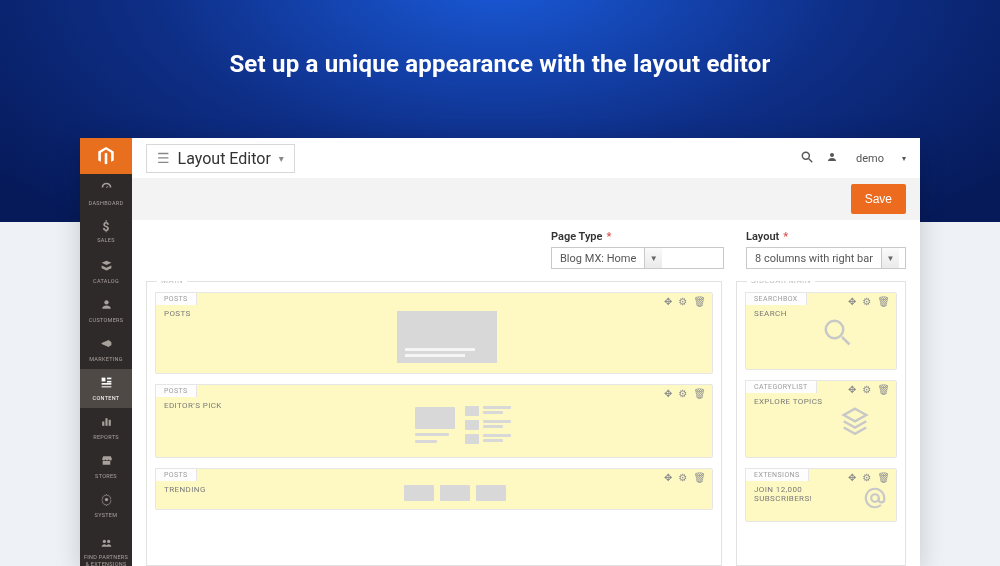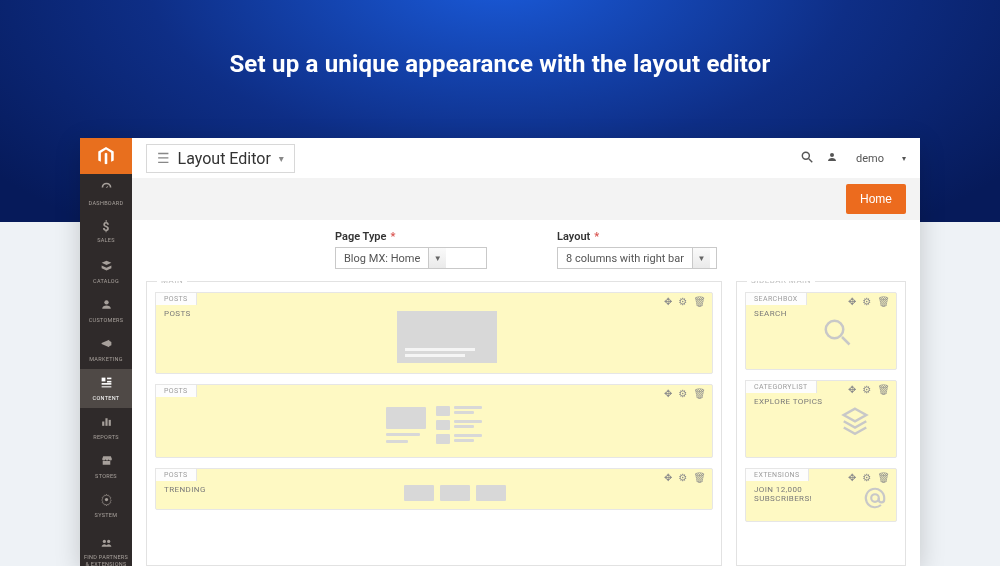--- a/index.html
+++ b/index.html
@@ -111,43 +111,43 @@
     background: #ec6b1e;
     color: #fff;
     border: none;
     font-size: 12px;
     padding: 8px 14px;
     cursor: pointer;
     border-radius: 2px;
   }
   .controls {
     display: flex;
-    gap: 70px;
-    justify-content: center;
+    gap: 22px;
+    justify-content: flex-end;
     padding: 10px 14px 12px 14px;
     font-size: 11px;
   }
   .ctrl { display: flex; flex-direction: column; gap: 4px; }
   .ctrl-label { font-weight: 600; color: #333; }
   .ctrl-label .req { color: #d9534f; margin-left: 4px; }
   .ctrl-select {
     display: flex;
     border: 1px solid #c9c9c9;
     background: #fff;
     height: 22px;
   }
   .ctrl-select .val { padding: 0 8px; display: flex; align-items: center; color: #555; font-size: 11px; }
   .ctrl-select .ddbtn {
     width: 18px;
     border-left: 1px solid #c9c9c9;
     background: linear-gradient(#fafafa,#eaeaea);
     display: flex; align-items: center; justify-content: center;
     font-size: 8px; color: #666; cursor: pointer;
   }
-  .sel-pagetype { width: 152px; }
+  .sel-pagetype { width: 173px; }
   .sel-layout { width: 160px; }
   .builder {
     flex: 1;
     display: flex;
     gap: 14px;
     padding: 0 14px 0 14px;
     overflow: hidden;
   }
   .zone {
     position: relative;
@@ -348,21 +348,21 @@
               <circle cx="12" cy="8" r="4"></circle>
               <path d="M4 20c0-4 4-6 8-6s8 2 8 6z"></path>
             </svg>
         </span>
         <span>demo</span>
         <span class="caret">▾</span>
       </div>
     </div>
 
     <div class="actionbar">
-      <button class="btn-save">Home</button>
+      <button class="btn-save">Save</button>
     </div>
 
     <div class="controls">
       <div class="ctrl">
         <div class="ctrl-label">
           <span>Page Type</span><span class="req">*</span>
         </div>
         <div class="ctrl-select sel-pagetype">
           <div class="val">Blog MX: Home</div>
           <div class="ddbtn">▼</div>
@@ -397,20 +397,21 @@
           </div>
         </div>
 
         <div class="block block-main-editors">
           <div class="block-tab">POSTS</div>
           <div class="block-tools">
             <span class="btool">✥</span>
             <span class="btool">⚙</span>
             <span class="btool">🗑</span>
           </div>
+          <div class="block-sub">EDITOR'S PICK</div>
           <div class="skel-area editors-skel" style="justify-content:center;">
             <div class="editors-col">
               <div class="skel-rect" style="width:40px;height:22px"></div>
               <div class="skel-line" style="width:34px"></div>
               <div class="skel-line" style="width:22px"></div>
             </div>
             <div class="editors-col">
               <div style="display:flex;gap:4px">
                 <div class="skel-rect" style="width:14px;height:10px"></div>
                 <div class="editors-col" style="gap:2px">

